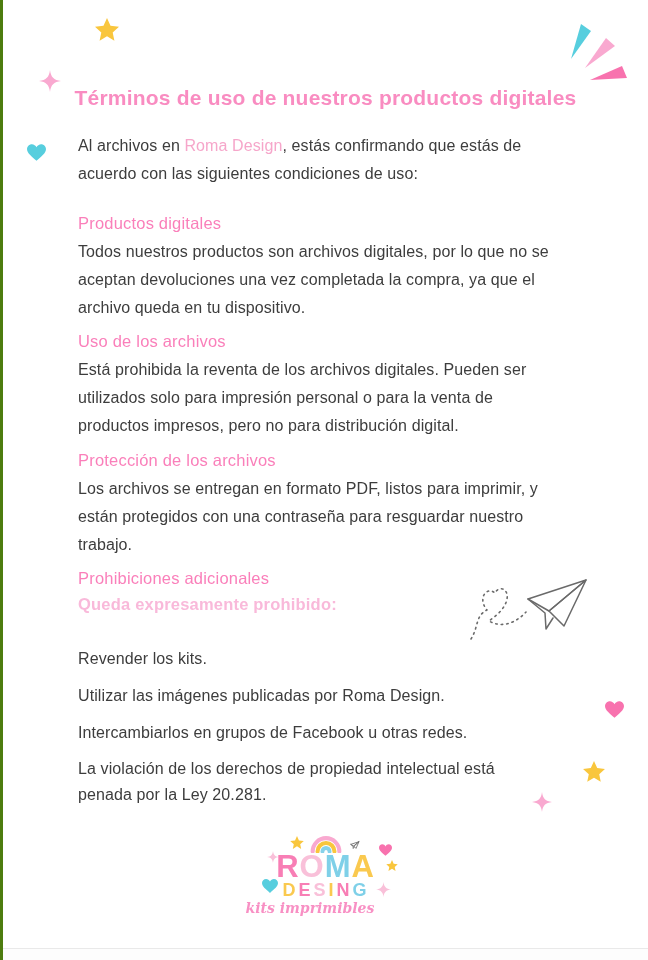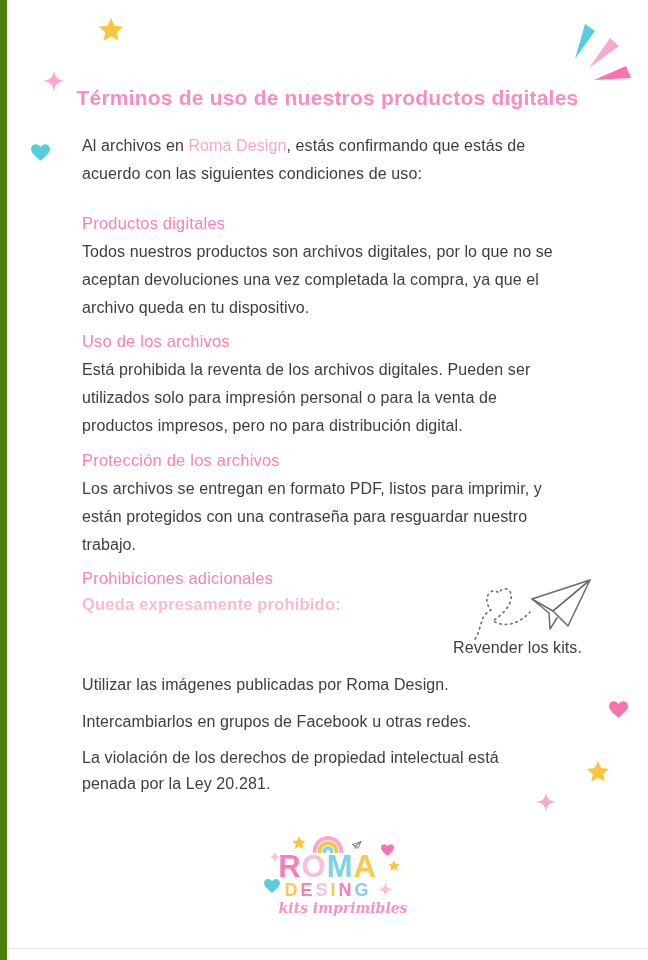--- a/index.html
+++ b/index.html
@@ -1,20 +1,20 @@
 <!DOCTYPE html>
 <html style="--title-color: #f98cc1; --heading-color: #fa7fba; --subheading-color: #f9b9da; --body-color: #3d3d3d; --brand-link-color: #f6a6ca; --tagline-pink: #f890c4; --yellow: #f9c63d; --teal: #57cede; --pink-light: #f9a9d0; --pink-hot: #f872ae; --pink-soft: #f9c0d9; --blue-light: #86d2ea; --ink: #6a6a6a;"><head>
 <meta charset="utf-8">
 <style>
   * { margin:0; padding:0; box-sizing:border-box; }
   html,body { background:#ffffff; }
   body { width:648px; height:960px; position:relative; font-family:"Liberation Sans", sans-serif; }
   .page {
     position:absolute; inset:0; background:#ffffff; overflow:hidden;
-    border-left:7px solid #4d7c0f;
+    border-left:3px solid #4d7c0f;
   }
   .page-bottom-edge {
     position:absolute; left:0; right:0; bottom:0; height:12px;
     background:#fdfdfd; border-top:1px solid #e9e9e9;
   }
   .deco { position:absolute; }
   .fill-yellow   { fill:var(--yellow); }
   .fill-teal     { fill:var(--teal); }
   .fill-pink-light { fill:var(--pink-light); }
   .fill-pink-hot { fill:var(--pink-hot); }
@@ -39,35 +39,35 @@
     color:var(--heading-color); font-size:16.5px; line-height:24px;
     font-weight:400; letter-spacing:.2px;
   }
   .section p { margin-top:3px; }
   .prohib { margin-top:7px; }
   .prohib h3 {
     margin-top:2px; color:var(--subheading-color);
     font-size:16.5px; line-height:24px; font-weight:700; letter-spacing:.2px;
   }
   .prohib .item { margin-top:9px; }
-  .prohib .item:first-of-type { margin-top:18px;text-align:right; }
+  .prohib .item:first-of-type { margin-top:29px; }
   .prohib .item.last { line-height:26px; }
 
   .logo { position:absolute; top:822px; left:50%; transform:translateX(-50%); width:160px; height:100px; }
   .logo .mini { position:absolute; }
   .logo-word1 {
     position:absolute; top:30px; left:0; right:0; text-align:center;
     font-size:31px; font-weight:800; letter-spacing:1px; line-height:30px;
   }
   .logo-word2 {
     position:absolute; top:59px; left:1px; right:0; text-align:center;
     font-size:18px; font-weight:800; letter-spacing:3px; line-height:18px;
   }
   .logo-tagline {
-    position:absolute; top:78px; left:0; right:0; text-align:right;
+    position:absolute; top:78px; left:0; right:0; text-align:left;
     font-style:italic; font-weight:700; font-size:14px; color:var(--tagline-pink);
     font-family:"DejaVu Serif", serif;
   }
 </style>
 </head>
 <body>
 
 <div class="page">
 
   <svg class="deco" style="left:92px; top:18px;" width="24" height="23" viewBox="0 0 24 23">

